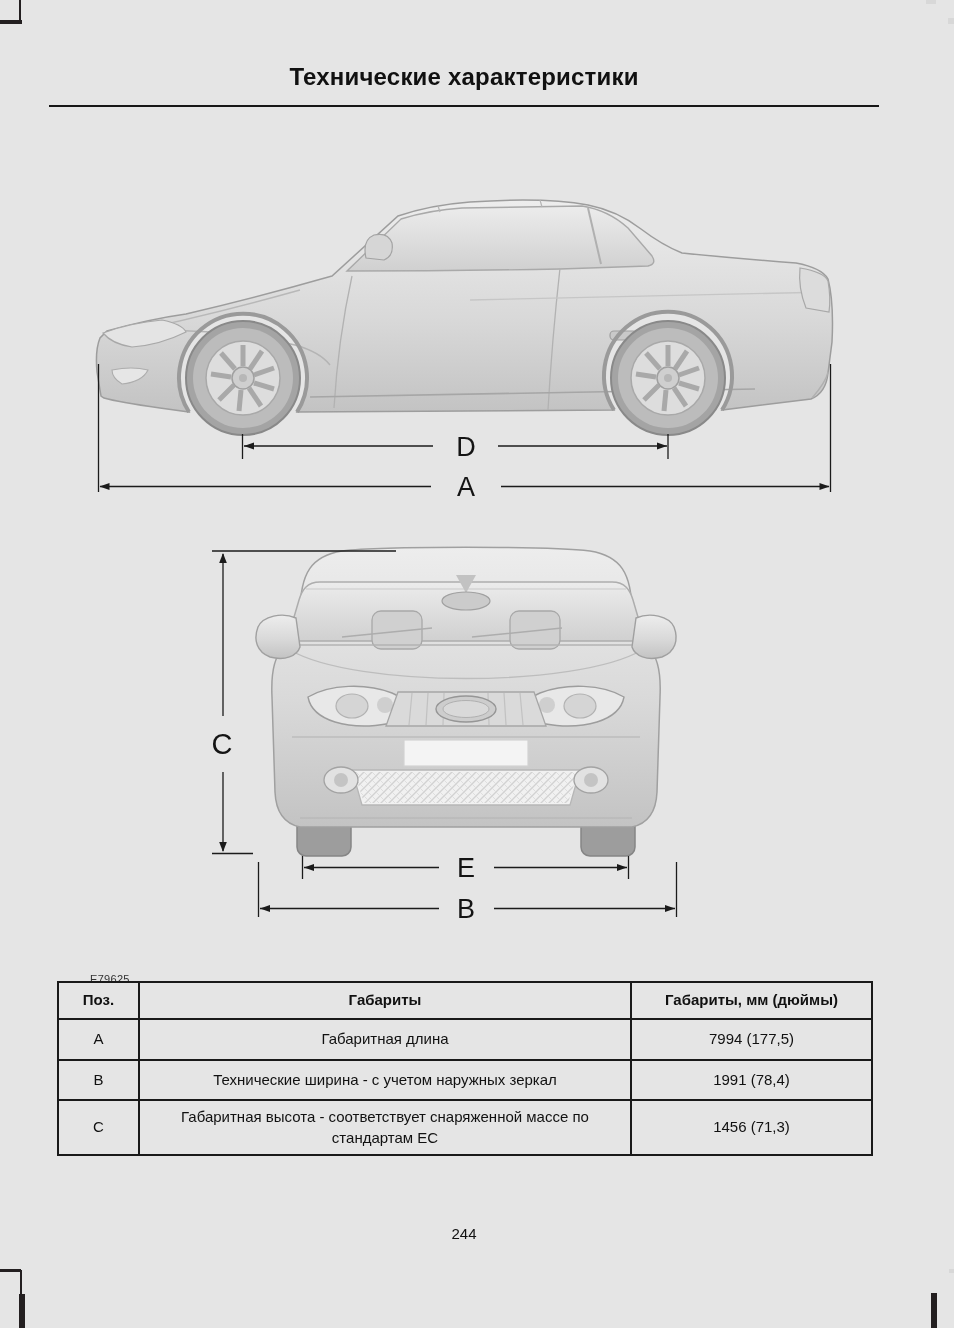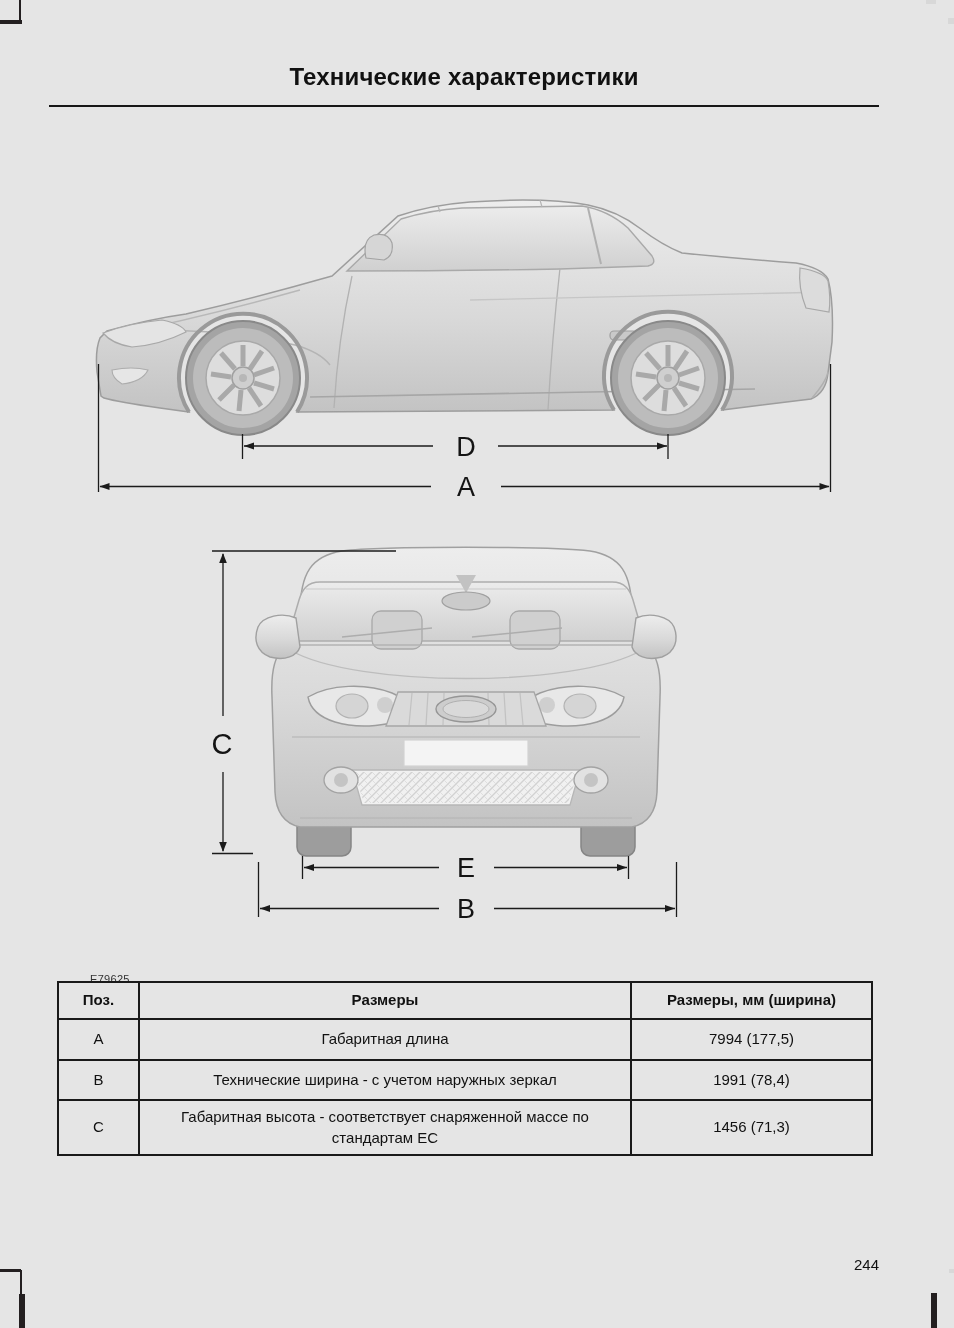--- a/index.html
+++ b/index.html
@@ -9,21 +9,21 @@
     overflow:hidden; margin:0 auto;
   }
   .abs{position:absolute;}
   .mark{position:absolute; background:#231f20;}
   .artifact{position:absolute; background:#d8d8d8;}
   .title-wrap{left:49px; top:63px; width:830px; text-align:center;}
   .title{font-size:24px; font-weight:bold; letter-spacing:0.2px;}
   .rule{left:49px; top:105px; width:830px; height:2px; background:#161616;}
   .section-heading{left:57px; top:147px; font-size:15.5px; font-weight:bold;}
   .figure-id{left:90px; top:938px; font-size:11px; color:#333; letter-spacing:0.3px;margin-top:35px;}
-  .pageno-wrap{left:49px; top:1225px; width:830px; text-align:right; font-size:15px;margin-top:31px;}
+  .pageno-wrap{left:49px; top:1225px; width:830px; text-align:center; font-size:15px;}
   table.spec{
     position:absolute; left:57px; top:981px; width:814px;
     border-collapse:collapse; table-layout:fixed;
   }
   table.spec th, table.spec td{
     border:2px solid #1a1a1a; text-align:center; vertical-align:middle;
     font-size:15px; padding:2px 18px; line-height:1.35;
   }
   table.spec th{font-weight:bold; height:31px; padding:2px 8px;}
   td.c-pos{padding:2px 4px;}
@@ -246,22 +246,22 @@
 
   <table class="spec">
     <colgroup>
       <col style="width:81px">
         <col style="width:492px">
         <col style="width:241px">
     </colgroup>
     <thead>
       <tr>
         <th>Поз.</th>
-        <th>Размеры</th>
-        <th>Размеры, мм (ширина)</th>
+        <th>Габариты</th>
+        <th>Габариты, мм (дюймы)</th>
       </tr>
     </thead>
     <tbody>
       <tr class="r-a">
         <td class="c-pos">A</td>
         <td>Габаритная длина</td>
         <td>7994 (177,5)</td>
       </tr>
       <tr class="r-b">
         <td class="c-pos">B</td>

